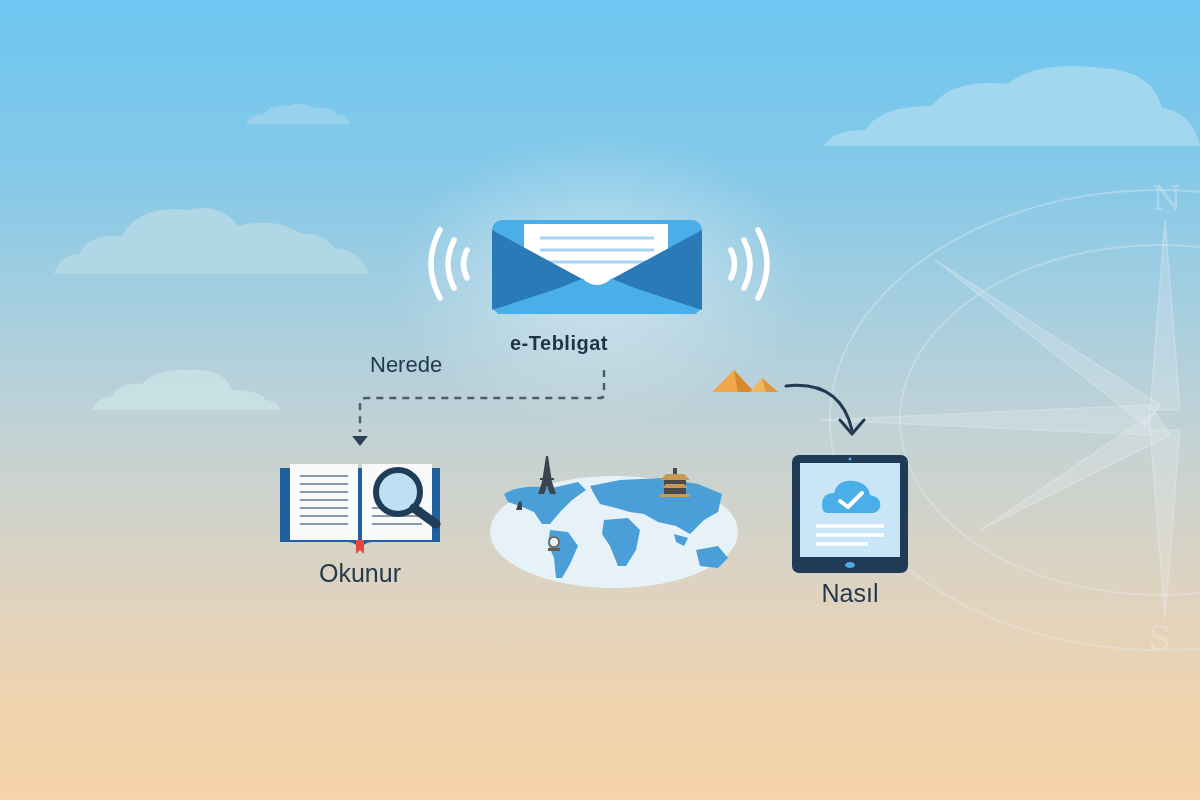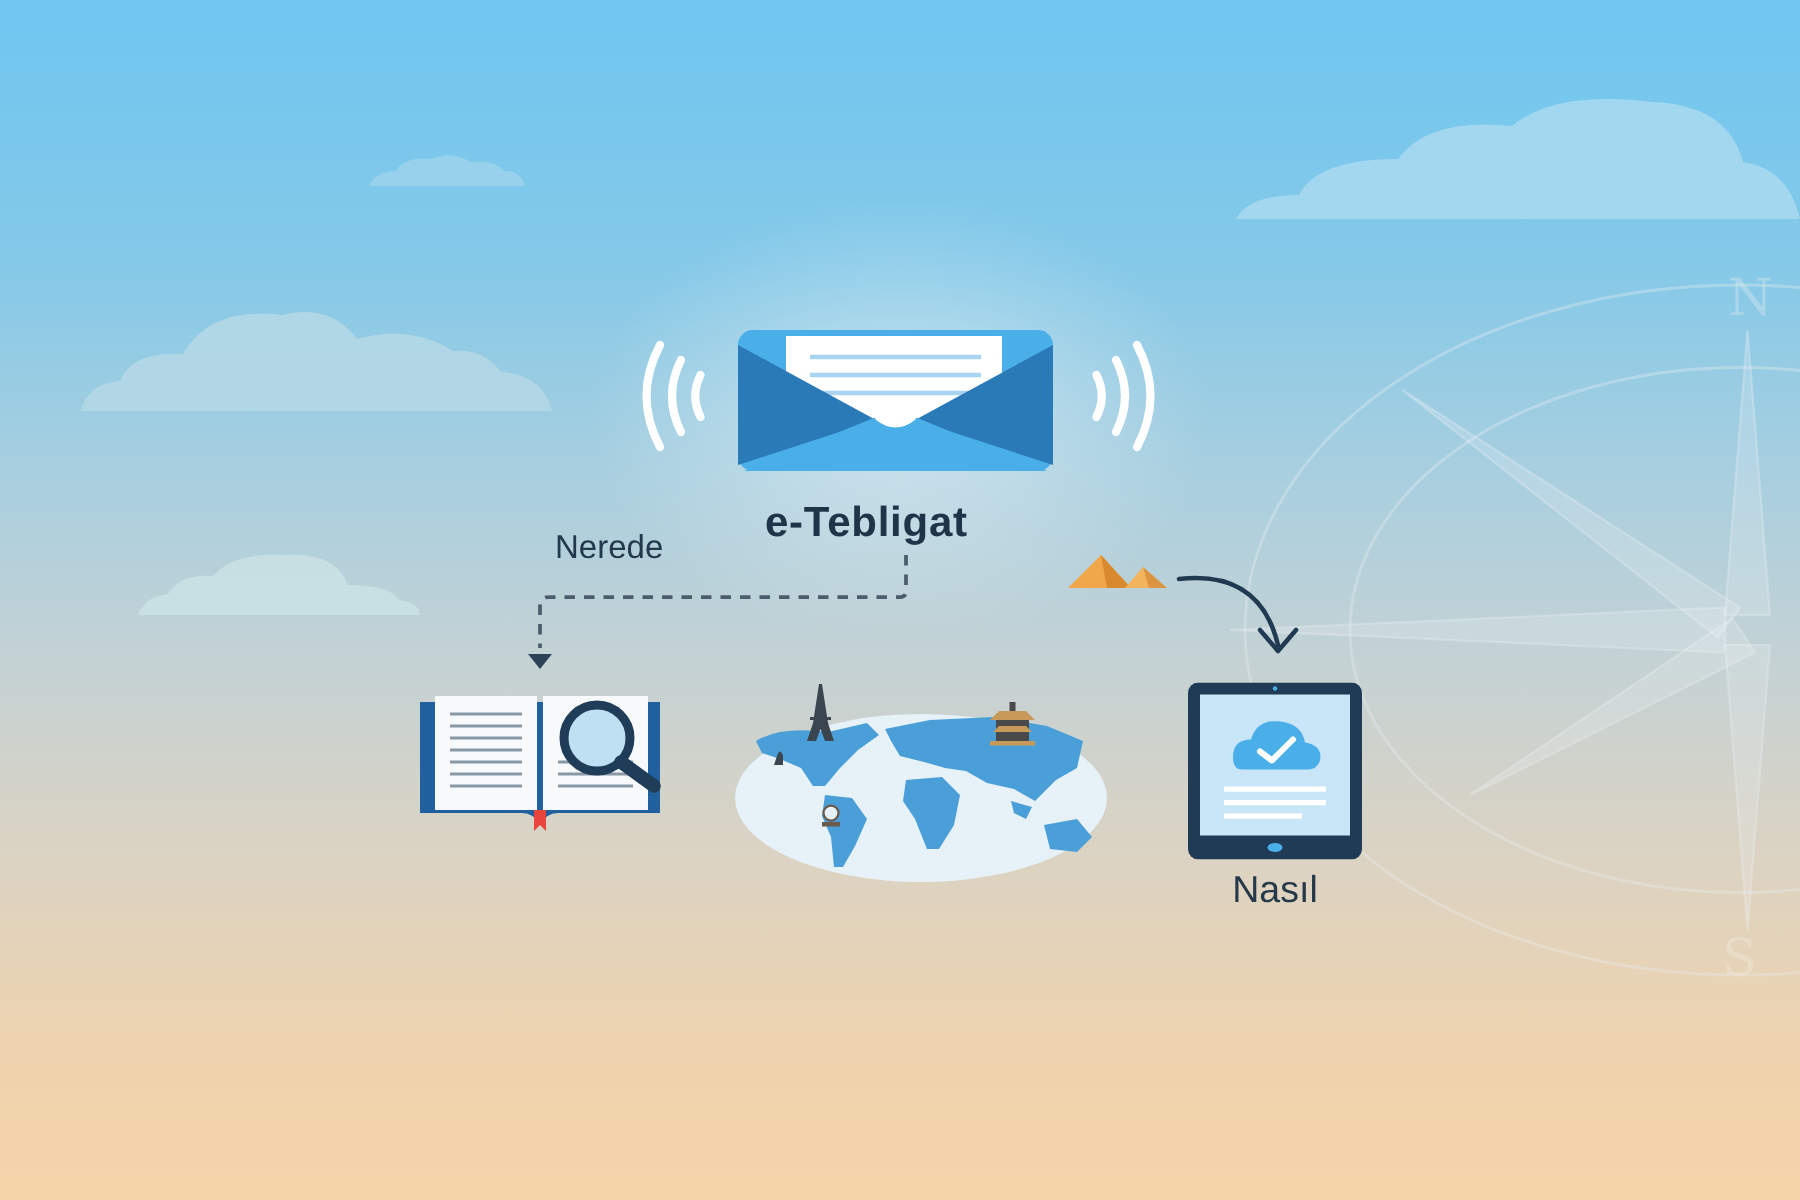--- a/index.html
+++ b/index.html
@@ -10,21 +10,21 @@
     }
     .abs { position: absolute; }
     .glow {
       position: absolute; left: 390px; top: 130px; width: 420px; height: 300px;
       background: radial-gradient(ellipse at center, rgba(255,255,255,0.45) 0%, rgba(255,255,255,0.15) 45%, rgba(255,255,255,0) 70%);
       pointer-events: none;
     }
     .label {
       position: absolute; color: #1e3a52; white-space: nowrap;
     }
-    .title-label { font-weight: bold; font-size: 28px; letter-spacing: 0.5px; color: #1f3448; }
+    .title-label { font-weight: bold; font-size: 20px; letter-spacing: 0.5px; color: #1f3448; }
     .small-label { font-size: 22px; color: #22384d; }
     .icon-label { font-size: 25px; color: #26394b; text-align: center; line-height: 26px; }
   </style>
 </head>
 <body>
 
 <svg class="abs" style="left:244px;top:100px" width="110" height="26" viewBox="0 0 110 26">
   <path d="M2 24 Q6 14 20 14 Q26 4 44 6 Q56 0 70 8 Q86 6 92 14 Q104 14 106 24 Z" fill="#9fd3ec" opacity="0.8"></path>
 </svg>
 <svg class="abs" style="left:52px;top:204px" width="320" height="72" viewBox="0 0 320 72">
@@ -122,20 +122,21 @@
     <line x1="24" y1="62" x2="72" y2="62"></line>
     <line x1="96" y1="46" x2="146" y2="46"></line>
       <line x1="96" y1="54" x2="146" y2="54"></line>
     <line x1="96" y1="62" x2="146" y2="62"></line>
   </g>
   <polygon points="80,78 88,78 88,92 84,88 80,92" fill="#e8453c"></polygon>
   <circle cx="122" cy="30" r="22" fill="#bfe0f2" stroke="#1f3d58" stroke-width="6"></circle>
   <line x1="138" y1="46" x2="160" y2="62" stroke="#1f3d58" stroke-width="9" stroke-linecap="round"></line>
 </svg>
 <div class="label icon-label" style="left:282px;top:560px;width:156px">
+  <div>Okunur</div>
 </div>
 
 <svg class="abs" style="left:490px;top:454px" width="258" height="136" viewBox="0 0 258 136">
   <ellipse cx="124" cy="78" rx="124" ry="56" fill="#e6f1f8"></ellipse>
   <g fill="#4a9fd8">
     <path d="M14 40 Q30 30 62 34 L88 28 L96 36 L82 46 L70 58 L60 70 L52 70 L44 58 L30 52 L18 48 Z"></path>
     <path d="M60 76 L78 78 L88 92 L80 110 L72 124 L66 124 L64 104 L58 90 Z"></path>
     <path d="M100 32 L130 26 L172 24 L208 30 L232 40 L228 58 L214 66 L200 80 L186 72 L168 68 L154 60 L140 58 L126 54 L110 50 L104 40 Z"></path>
     <path d="M114 66 L138 64 L150 76 L146 96 L136 112 L128 112 L120 92 L112 80 Z"></path>
     <path d="M206 96 L228 92 L238 104 L228 114 L210 112 Z"></path>

